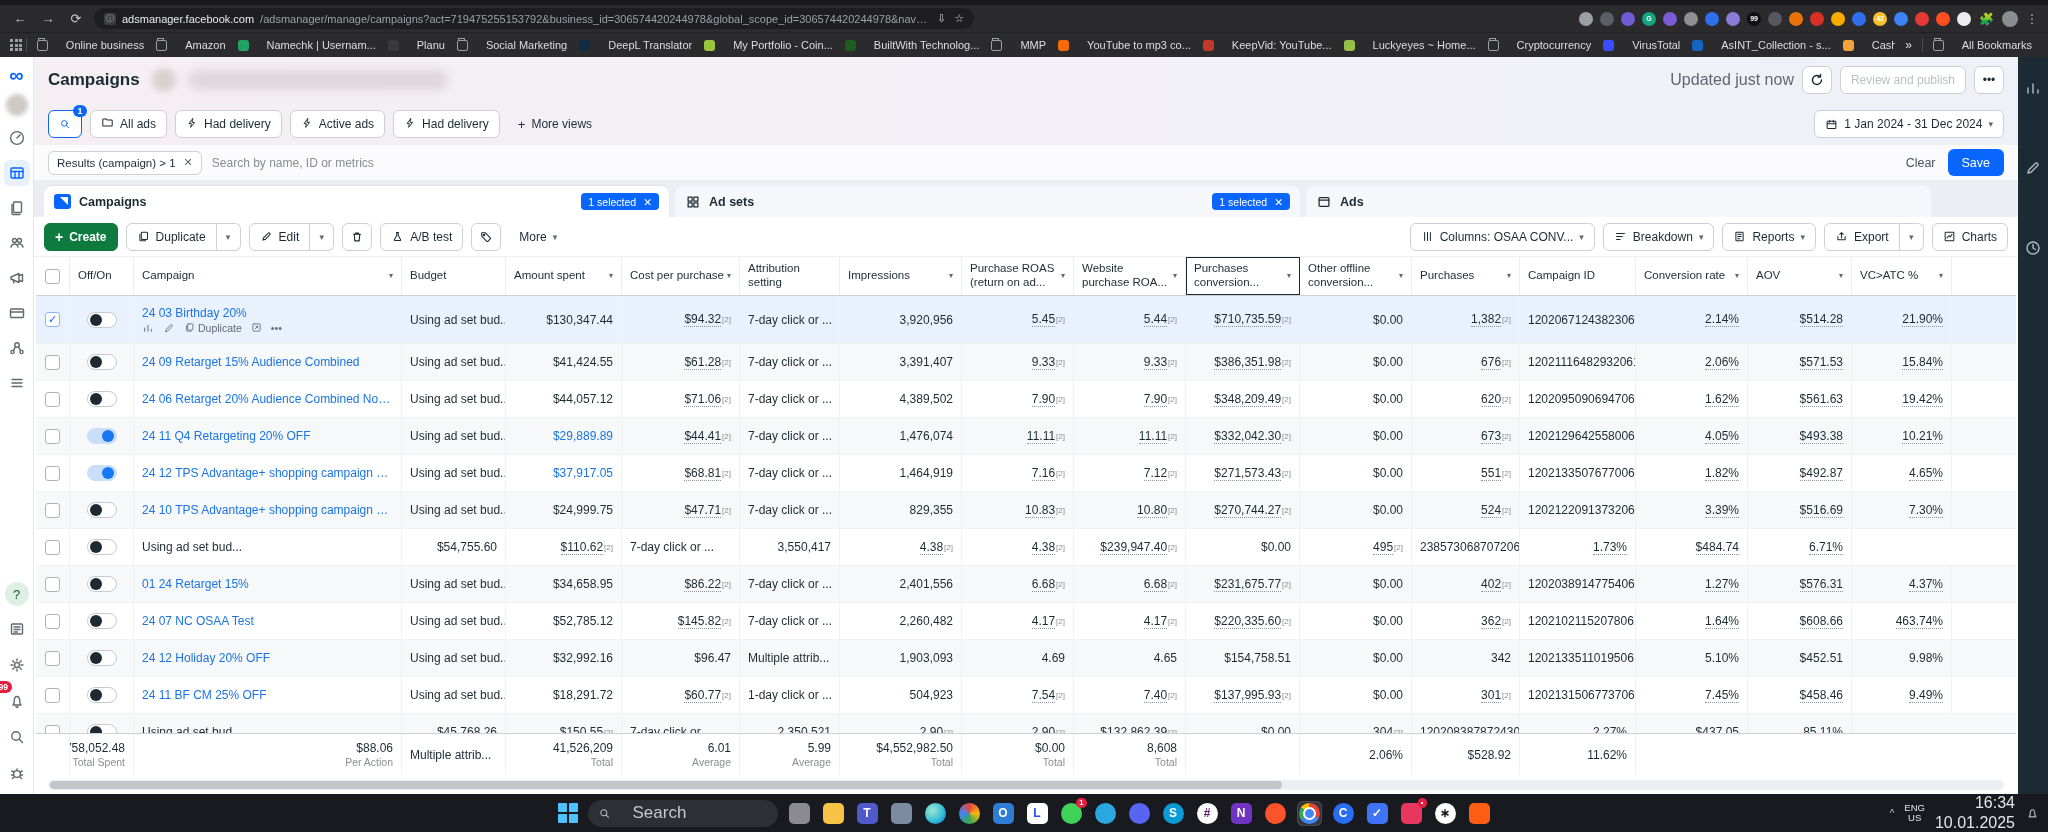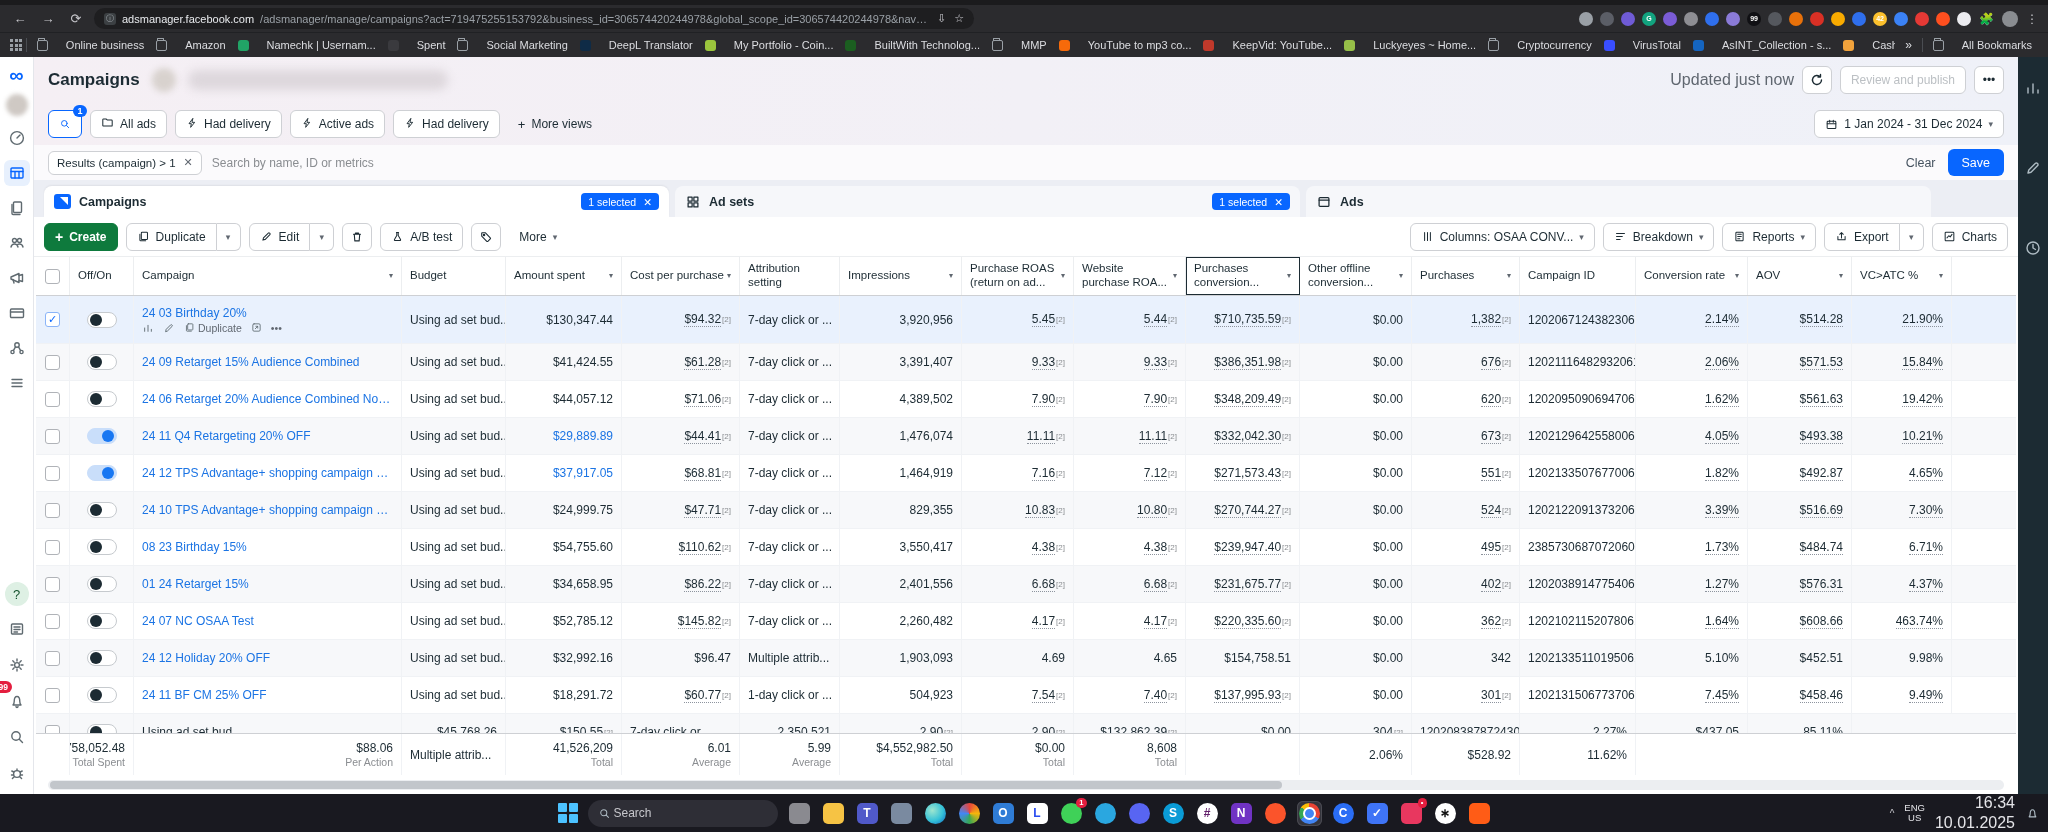--- a/index.html
+++ b/index.html
@@ -121,21 +121,21 @@
   .results-label{font-size:12.5px;display:flex;align-items:center;gap:5px}
   .info-i{width:12px;height:12px;border-radius:50%;background:#606770;color:#fff;font-size:8.5px;display:inline-flex;align-items:center;justify-content:center;font-weight:700}
   .hscroll{height:10px;background:#eceef1;border-radius:5px;margin:5px 12px 4px 12px;position:relative}
   .hthumb{position:absolute;left:2px;top:1px;height:8px;width:63%;background:#c2c6cb;border-radius:4px}
 
   
   .taskbar{height:38px;background:#191920;display:flex;align-items:center;padding:0 10px;position:relative}
   .tb-center{display:flex;align-items:center;gap:9px;margin:0 auto}
   .start{width:22px;height:22px;display:grid;grid-template-columns:9px 9px;grid-template-rows:9px 9px;gap:2px;align-content:center;justify-content:center}
   .start span{background:#4cc2ff;border-radius:1px}
-  .tb-search{width:190px;height:27px;background:#2e2e36;border-radius:14px;display:flex;align-items:center;padding:0 10px;gap:3px;color:#c7c7cc;font-size:12px}
+  .tb-search{width:190px;height:27px;background:#2e2e36;border-radius:14px;display:flex;align-items:center;padding:0 10px;gap:22px;color:#c7c7cc;font-size:17px}
   .tb-app{width:25px;height:25px;border-radius:6px;display:flex;align-items:center;justify-content:center;font-weight:700;font-size:12px;color:#fff;position:relative;flex:none}
   .tb-app.active-app{background:#34343c;box-shadow:inset 0 0 0 1px #4a4a52}
   .tb-app .glyph{width:21px;height:21px;border-radius:50%;display:flex;align-items:center;justify-content:center}
   .tb-app .sq{border-radius:5px}
   .tb-badge{position:absolute;top:-3px;right:-3px;background:#e41e3f;color:#fff;font-size:7.5px;border-radius:7px;padding:0.5px 3px;font-weight:700}
   .tb-app.chrome .glyph{background:conic-gradient(#ea4335 0 33%,#4285f4 33% 66%,#34a853 66% 85%,#fbbc05 85% 100%);position:relative}
   .tb-app.chrome .glyph::after{content:"";width:9px;height:9px;border-radius:50%;background:#4285f4;border:2px solid #fff}
   .tb-app.edge .glyph{background:radial-gradient(circle at 35% 35%,#9ee6cf,#35c1d7 55%,#0b63c0)}
   .tb-app.photos .glyph{background:conic-gradient(#e8453c,#f6b50b,#37a853,#4286f5,#e8453c)}
   .tray{position:absolute;right:8px;top:0;bottom:0;display:flex;align-items:center;gap:10px;color:#e4e4e8}
@@ -203,21 +203,21 @@
         <div class="bm">
           <span class="bm-ic bm-folder"></span>
           <span class="bm-label">Amazon</span>
         </div>
         <div class="bm">
           <span class="bm-ic" style="background: rgb(33, 163, 102);"></span>
           <span class="bm-label">Namechk | Usernam...</span>
         </div>
         <div class="bm">
           <span class="bm-ic" style="background: rgb(58, 58, 62);"></span>
-          <span class="bm-label">Spent</span>
+          <span class="bm-label">Planu</span>
         </div>
         <div class="bm">
           <span class="bm-ic bm-folder"></span>
           <span class="bm-label">Social Marketing</span>
         </div>
         <div class="bm">
           <span class="bm-ic" style="background: rgb(15, 43, 70);"></span>
           <span class="bm-label">DeepL Translator</span>
         </div>
         <div class="bm">
@@ -1010,23 +1010,20 @@
             </div>
             <div class="gridrow row">
               <div class="td">
                 <span class="cb"></span>
               </div>
               <div class="td">
                 <span class="toggle">
                   <span class="knob"></span>
                 </span>
               </div>
-              <div class="td name-cell">
-                <span class="camp-link">08 23 Birthday 15%</span>
-              </div>
               <div class="td">
                 <span class="val">Using ad set bud...</span>
               </div>
               <div class="td right">
                 <span class="val">$54,755.60</span>
               </div>
               <div class="td right">
                 <span class="val u">$110.62</span>
                 <span class="sup">[2]</span>
               </div>

